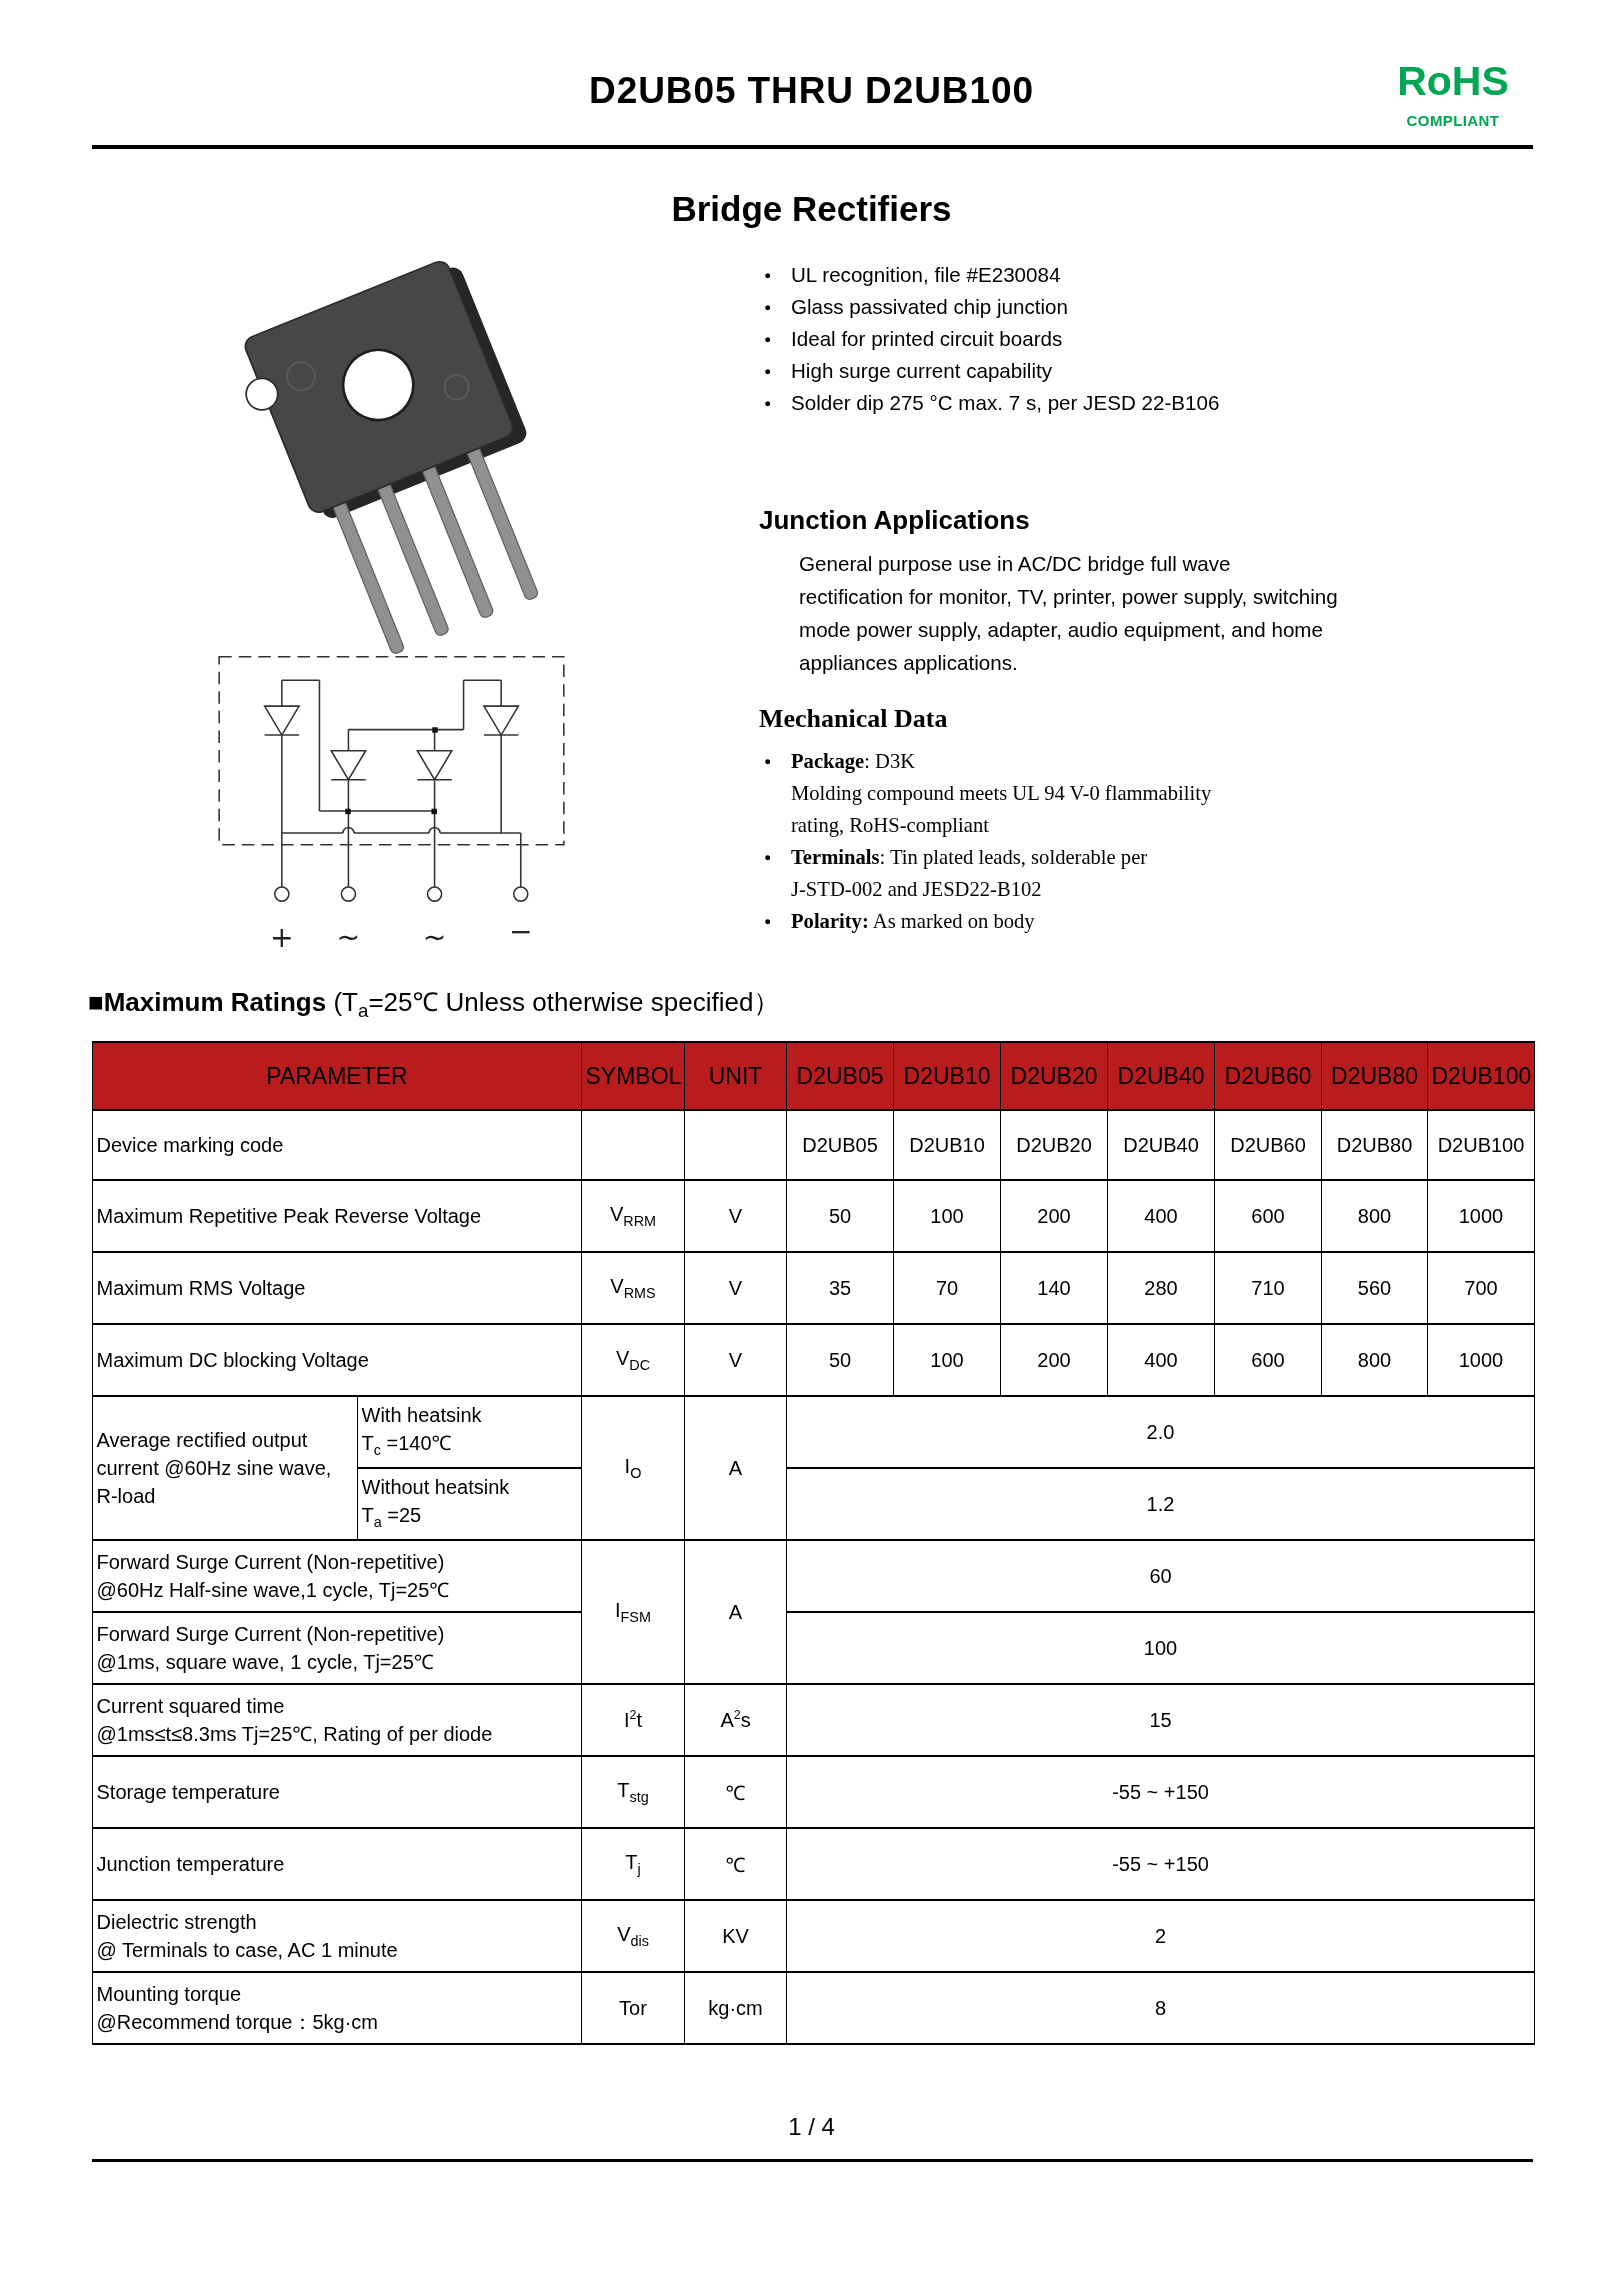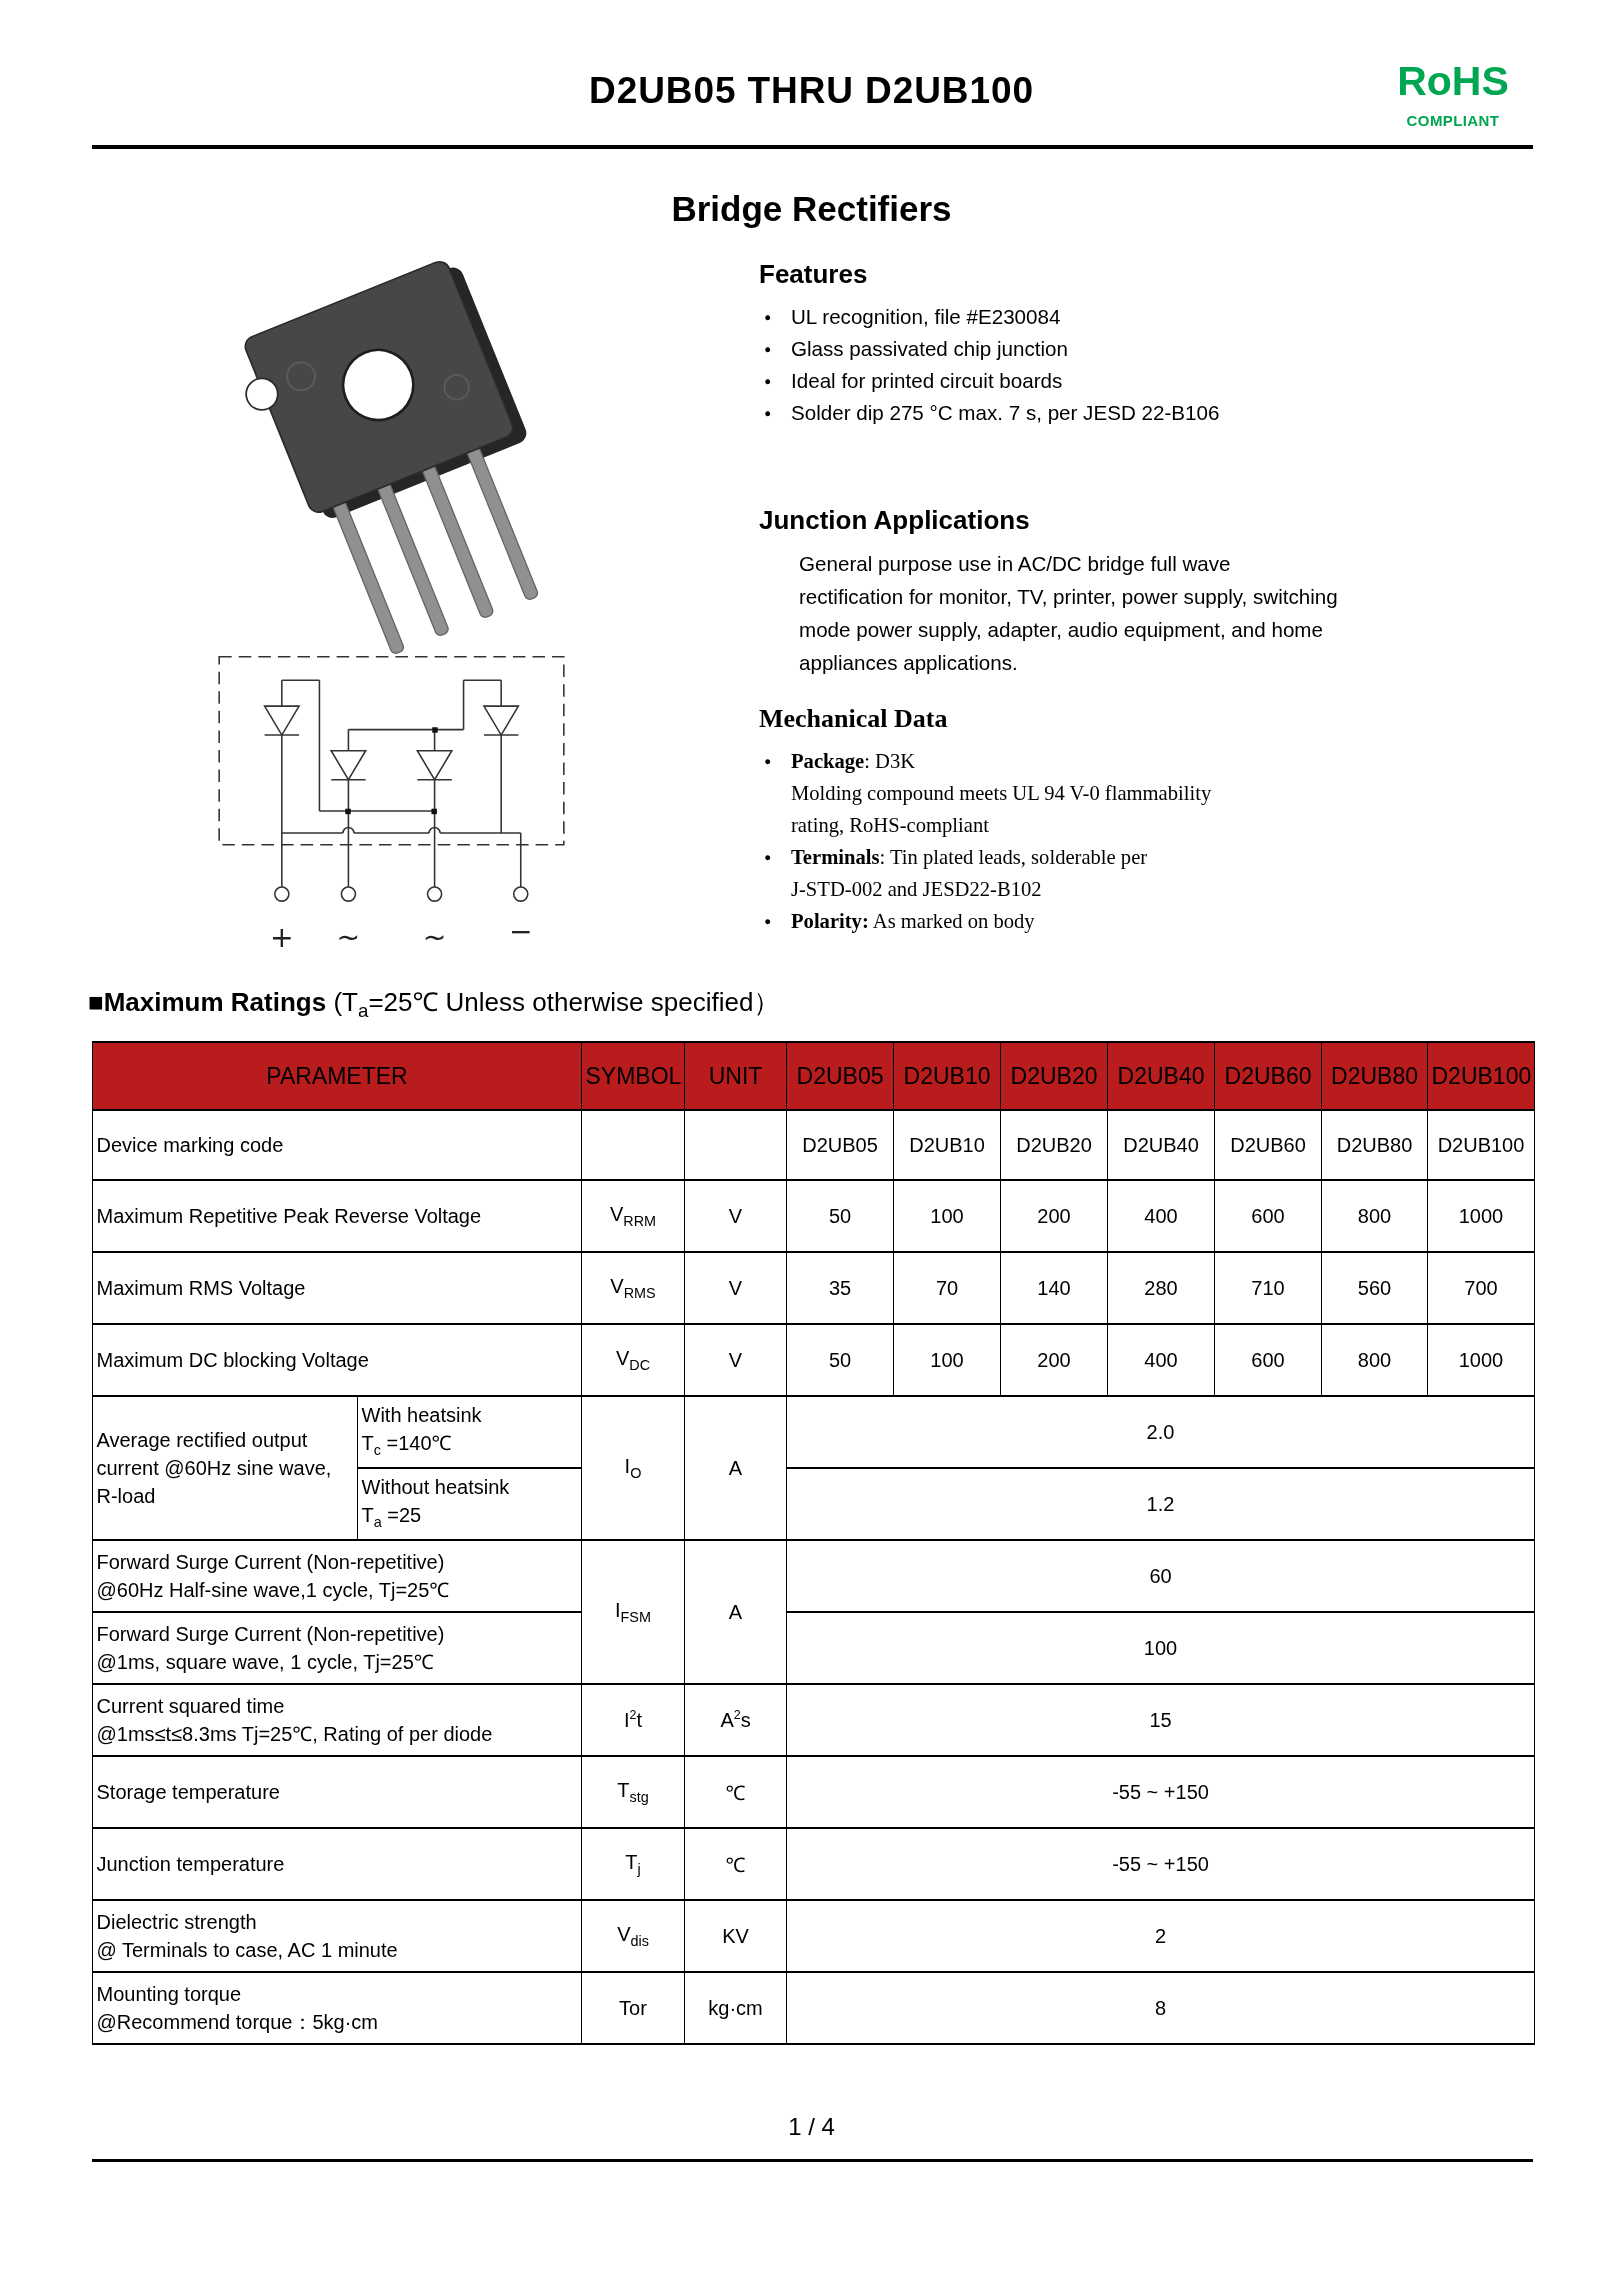--- a/index.html
+++ b/index.html
@@ -126,24 +126,24 @@
       <g fill="#222" font-size="36" text-anchor="middle" font-family="'DejaVu Sans',sans-serif">
         <text x="100" y="385">+</text>
         <text x="185" y="385">~</text>
         <text x="295" y="385">~</text>
         <text x="405" y="378">−</text>
       </g>
     </svg>
   </div>
 
   <div class="features">
-    <div class="rcol-h">Features</div>
     <div class="li">UL recognition, file #E230084</div>
     <div class="li">Glass passivated chip junction</div>
     <div class="li">Ideal for printed circuit boards</div>
+    <div class="li">High surge current capability</div>
     <div class="li">Solder dip 275 °C max. 7 s, per JESD 22-B106</div>
   </div>
 
   <div class="typical">
     <div class="rcol-h">Junction Applications</div>
     <div class="p-line">General purpose use in AC/DC bridge full wave</div>
     <div class="p-line">rectification for monitor, TV, printer, power supply, switching</div>
     <div class="p-line">mode power supply, adapter, audio equipment, and home</div>
     <div class="p-line">appliances applications.</div>
   </div>

